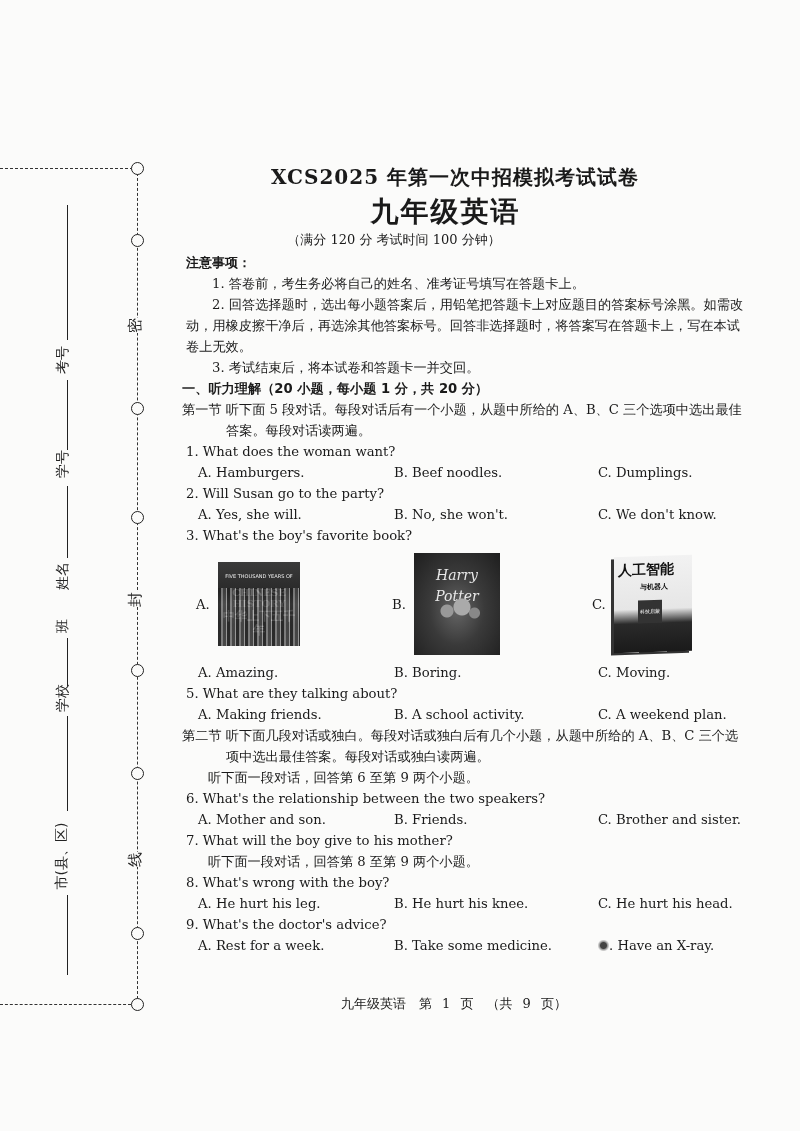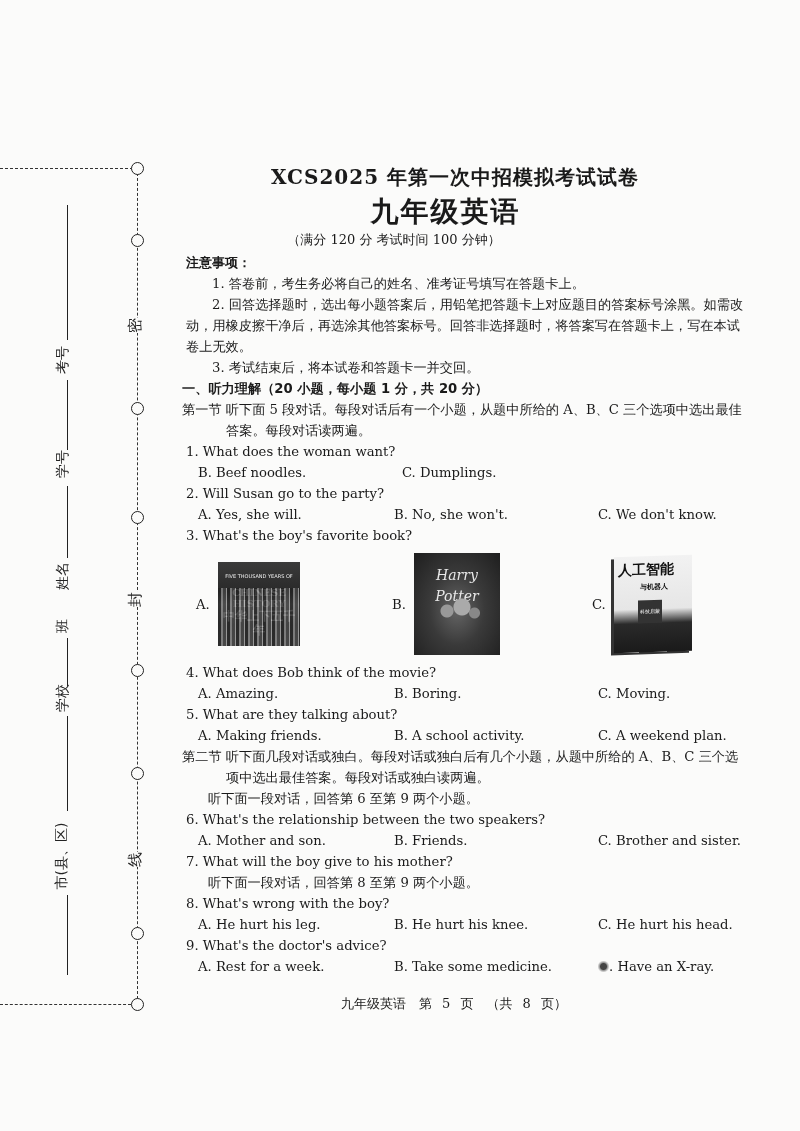--- a/index.html
+++ b/index.html
@@ -247,20 +247,21 @@
   <div class="notice-item">3. 考试结束后，将本试卷和答题卡一并交回。</div>
 
   <div class="section-head">一、听力理解（20 小题，每小题 1 分，共 20 分）</div>
   <div class="part-instr">第一节 听下面 5 段对话。每段对话后有一个小题，从题中所给的 A、B、C 三个选项中选出最佳答案。每段对话读两遍。</div>
 
   <div class="question">
     <span>1.</span>
     <span>What does the woman want?</span>
   </div>
   <div class="options">
+    <span class="opt a">A. Hamburgers.</span>
     <span class="opt b">B. Beef noodles.</span>
     <span class="opt c">C. Dumplings.</span>
   </div>
 
   <div class="question">
     <span>2.</span>
     <span>Will Susan go to the party?</span>
   </div>
   <div class="options">
     <span class="opt a">A. Yes, she will.</span>
@@ -292,24 +293,20 @@
     <div class="img-opt">
       <span class="letter">C.</span>
       <div class="book book-c">
         <div class="t1">人工智能</div>
         <div class="t2">与机器人</div>
         <div class="badge">科技启蒙</div>
       </div>
     </div>
   </div>
 
-  <div class="question">
-    <span>4.</span>
-    <span>What does Bob think of the movie?</span>
-  </div>
   <div class="options">
     <span class="opt a">A. Amazing.</span>
     <span class="opt b">B. Boring.</span>
     <span class="opt c">C. Moving.</span>
   </div>
 
   <div class="question">
     <span>5.</span>
     <span>What are they talking about?</span>
   </div>
@@ -353,13 +350,13 @@
     <span>9.</span>
     <span>What's the doctor's advice?</span>
   </div>
   <div class="options">
     <span class="opt a">A. Rest for a week.</span>
     <span class="opt b">B. Take some medicine.</span>
     <span class="opt c"><span class="smudge"></span><span>. Have an X-ray.</span></span>
   </div>
 </div>
 
-<div class="footer">九年级英语　第 5 页　（共 8 页）</div>
+<div class="footer">九年级英语　第 1 页　（共 9 页）</div>
 
 </body></html>

